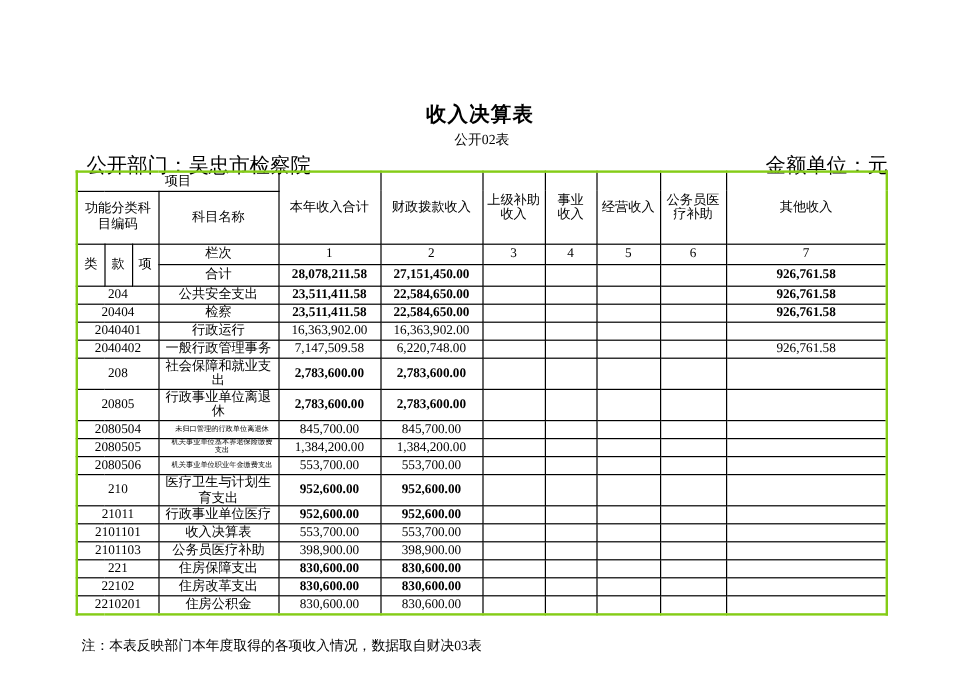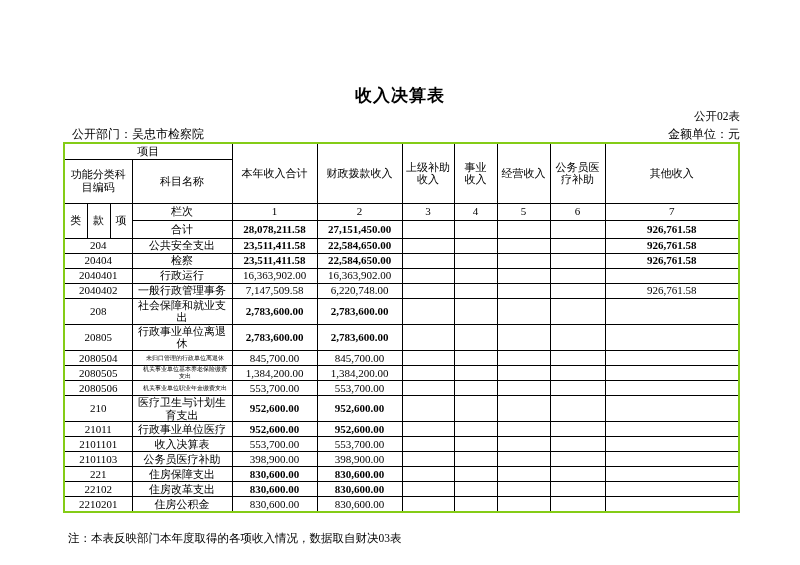--- a/index.html
+++ b/index.html
@@ -7,25 +7,25 @@
   .page {
     position:relative; width:800px; height:461px; background:#ffffff;
     font-family:"Liberation Serif","DejaVu Serif",serif; color:#000;
   }
   .doc-title {
     position:absolute; top:84px; left:0; width:800px;
     text-align:center; font-size:17px; font-weight:bold; letter-spacing:1px;
   }
   .meta-sheet {
     position:absolute; top:109px; left:63px; width:677px;
-    text-align:right; font-size:11.5px;
+    text-align:center; font-size:11.5px;
   }
   .meta-line {
     position:absolute; top:126px; left:63px; width:677px;
-    display:flex; justify-content:space-between; font-size:12px;
+    display:flex; justify-content:space-between; font-size:17px;
   }
   .meta-line .dept { padding-left:9px; }
   table.main {
     position:absolute; top:142px; left:63px;
     border-collapse:collapse; table-layout:fixed; width:677px;
     border:2px solid #84cc16;
   }
   table.main td {
     border:1px solid #000; vertical-align:middle;
     font-size:11px; line-height:1.15; text-align:center;

